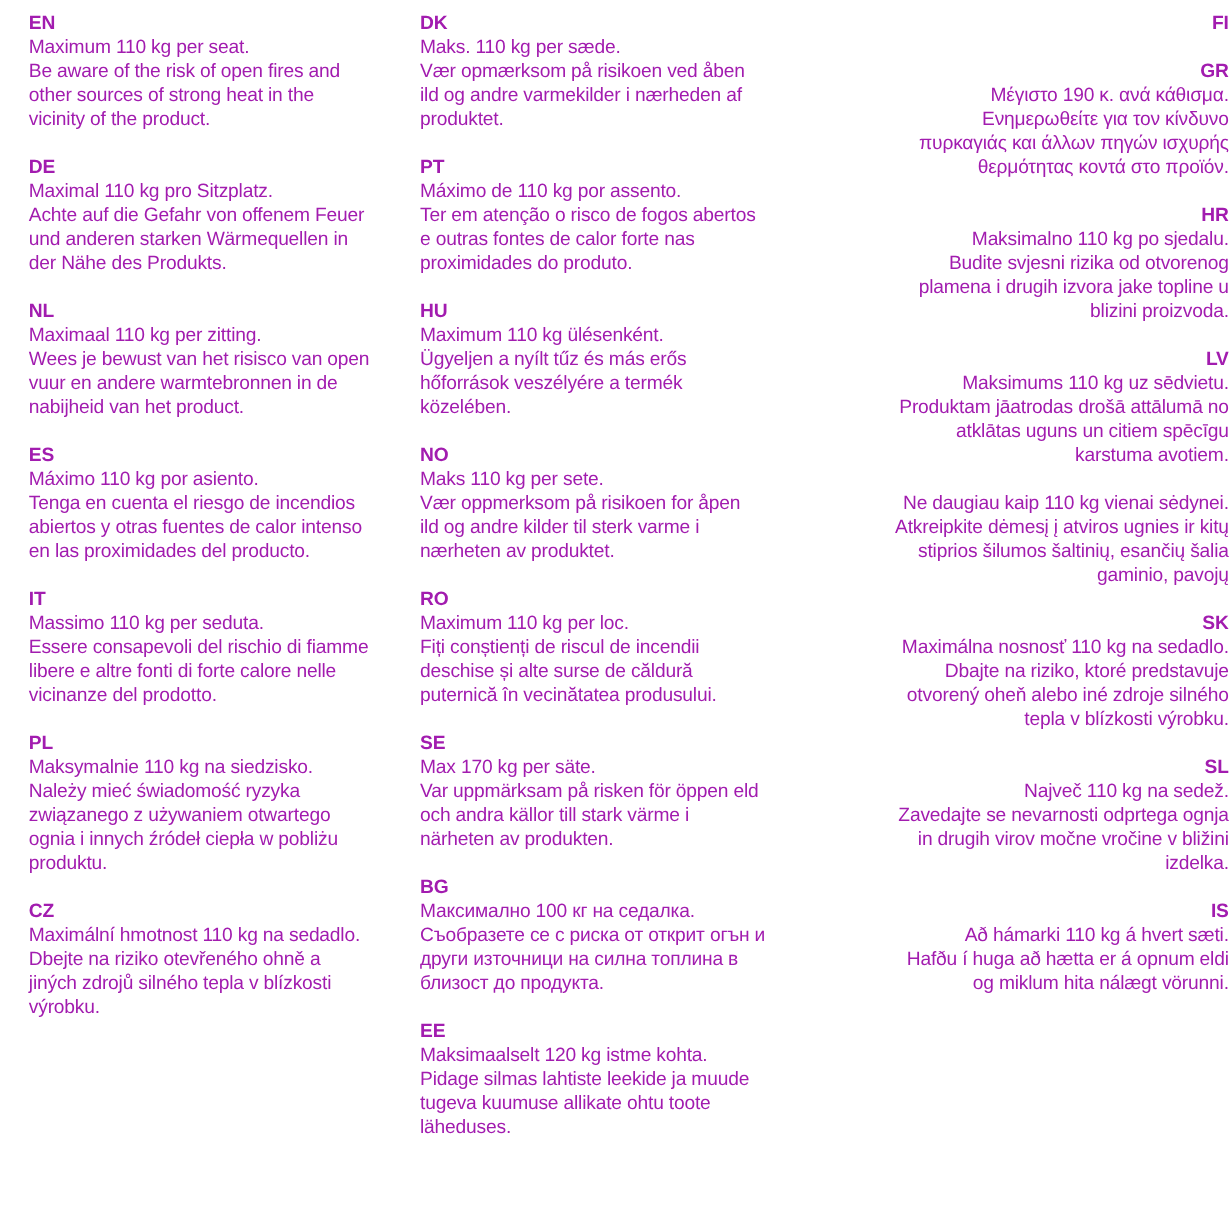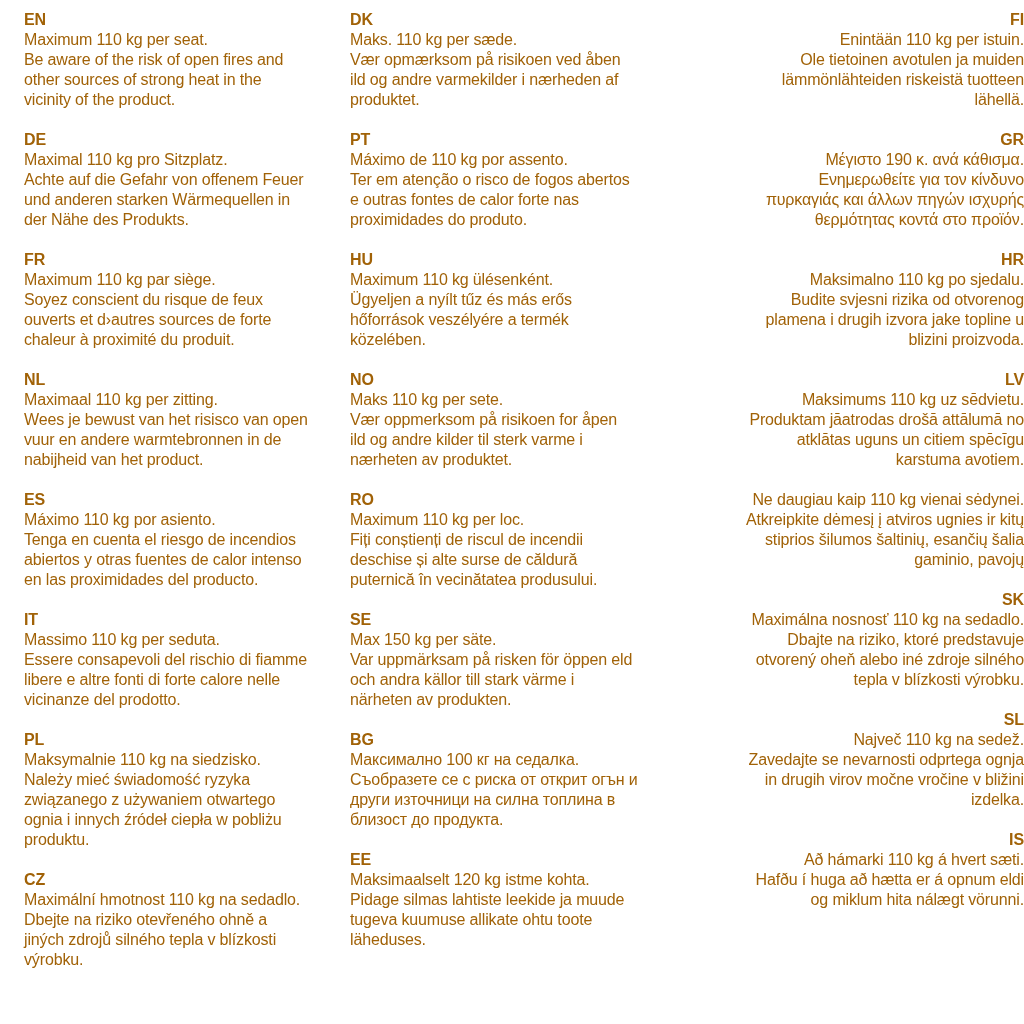--- a/index.html
+++ b/index.html
@@ -10,21 +10,21 @@
     background: #ffffff;
     overflow: hidden;
   }
   .page {
     box-sizing: border-box;
     width: 1024px;
     height: 1024px;
     padding: 10px 0 0 24px;
     display: flex;
     font-family: "Liberation Sans", "DejaVu Sans", sans-serif;
-    color: #a16207;
+    color: #a21caf;
   }
   .col { flex: 0 0 auto; }
   .col:nth-child(1) { width: 326px; }
   .col:nth-child(2) { width: 333px; }
   .col:nth-child(3) { width: 341px; text-align: right; }
   .block { margin: 0 0 20px 0; }
   .code {
     margin: 0;
     font-size: 16px;
     line-height: 20px;
@@ -54,27 +54,20 @@
 vicinity of the product.</p>
     </section>
     <section class="block">
       <h2 class="code">DE</h2>
       <p class="body">Maximal 110 kg pro Sitzplatz.
 Achte auf die Gefahr von offenem Feuer
 und anderen starken Wärmequellen in
 der Nähe des Produkts.</p>
     </section>
     <section class="block">
-      <h2 class="code">FR</h2>
-      <p class="body">Maximum 110 kg par siège.
-Soyez conscient du risque de feux
-ouverts et d›autres sources de forte
-chaleur à proximité du produit.</p>
-    </section>
-    <section class="block">
       <h2 class="code">NL</h2>
       <p class="body">Maximaal 110 kg per zitting.
 Wees je bewust van het risisco van open
 vuur en andere warmtebronnen in de
 nabijheid van het product.</p>
     </section>
     <section class="block">
       <h2 class="code">ES</h2>
       <p class="body">Máximo 110 kg por asiento.
 Tenga en cuenta el riesgo de incendios
@@ -136,21 +129,21 @@
     </section>
     <section class="block">
       <h2 class="code">RO</h2>
       <p class="body">Maximum 110 kg per loc.
 Fiți conștienți de riscul de incendii
 deschise și alte surse de căldură
 puternică în vecinătatea produsului.</p>
     </section>
     <section class="block">
       <h2 class="code">SE</h2>
-      <p class="body">Max 150 kg per säte.
+      <p class="body">Max 170 kg per säte.
 Var uppmärksam på risken för öppen eld
 och andra källor till stark värme i
 närheten av produkten.</p>
     </section>
     <section class="block">
       <h2 class="code">BG</h2>
       <p class="body">Максимално 100 кг на седалка.
 Съобразете се с риска от открит огън и
 други източници на силна топлина в
 близост до продукта.</p>
@@ -160,24 +153,20 @@
       <p class="body">Maksimaalselt 120 kg istme kohta.
 Pidage silmas lahtiste leekide ja muude
 tugeva kuumuse allikate ohtu toote
 läheduses.</p>
     </section>
   </div>
 
   <div class="col">
     <section class="block">
       <h2 class="code">FI</h2>
-      <p class="body">Enintään 110 kg per istuin.
-Ole tietoinen avotulen ja muiden
-lämmönlähteiden riskeistä tuotteen
-lähellä.</p>
     </section>
     <section class="block">
       <h2 class="code">GR</h2>
       <p class="body">Μέγιστο 190 κ. ανά κάθισμα.
  Ενημερωθείτε για τον κίνδυνο
 πυρκαγιάς και άλλων πηγών ισχυρής
 θερμότητας κοντά στο προϊόν.</p>
     </section>
     <section class="block">
       <h2 class="code">HR</h2>

